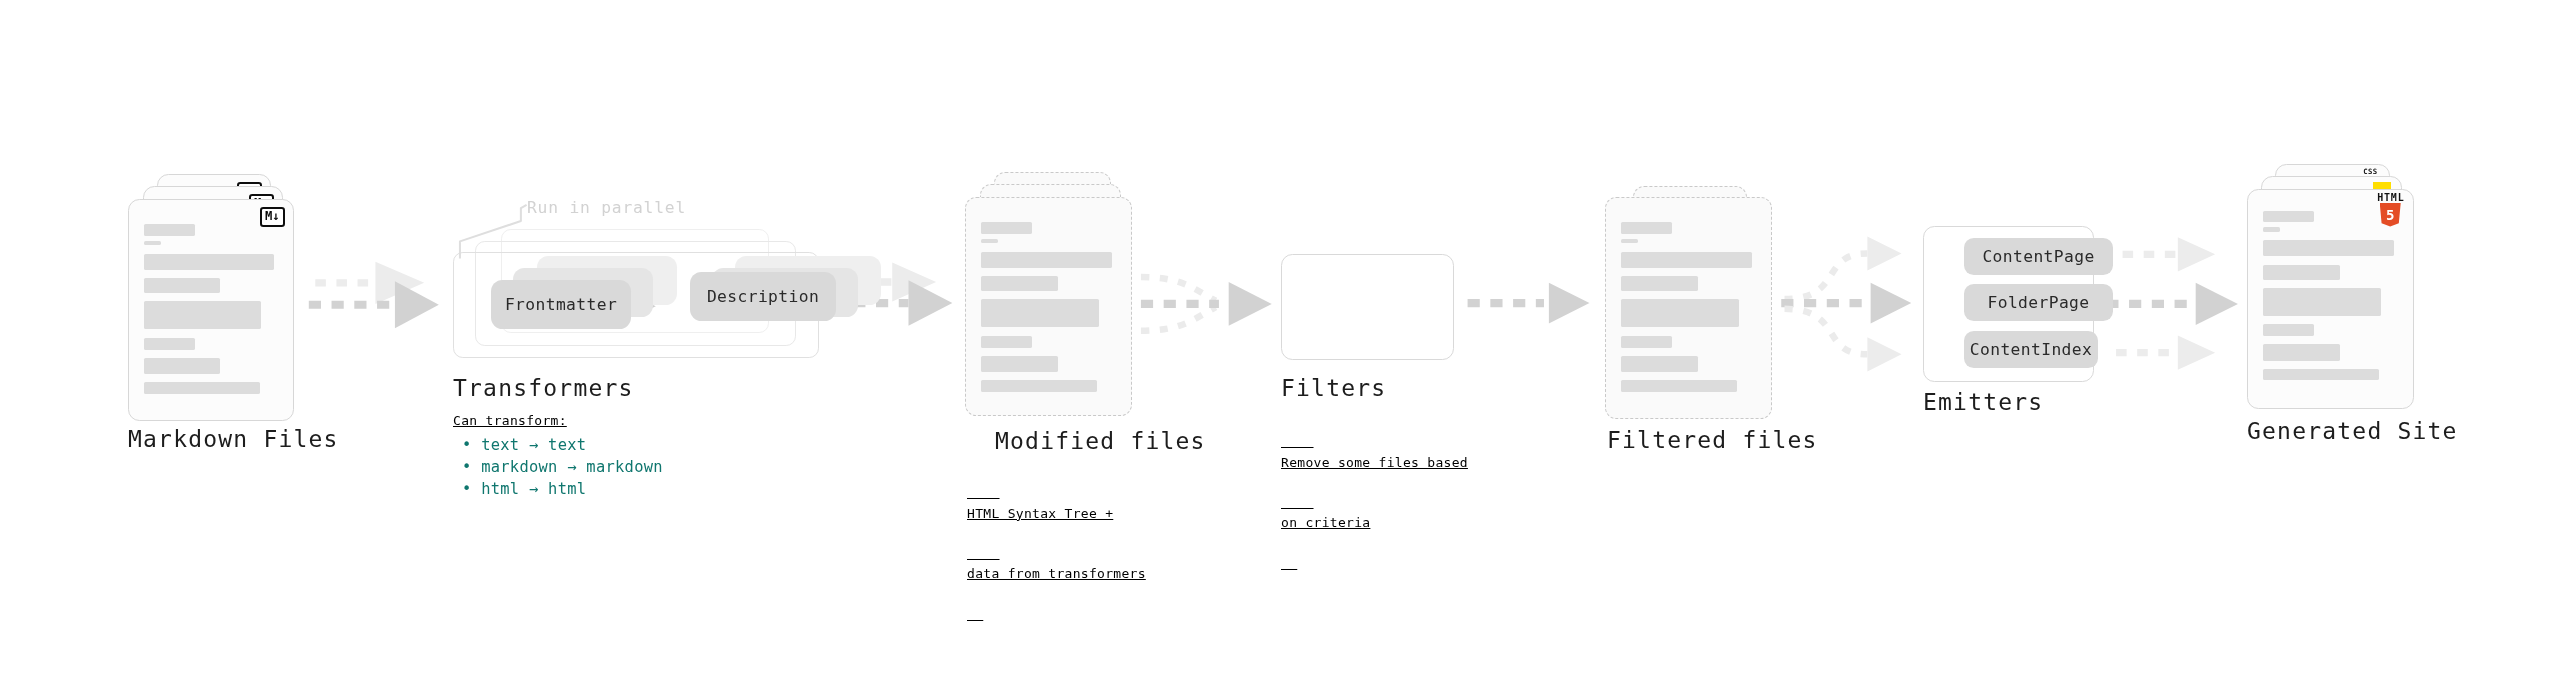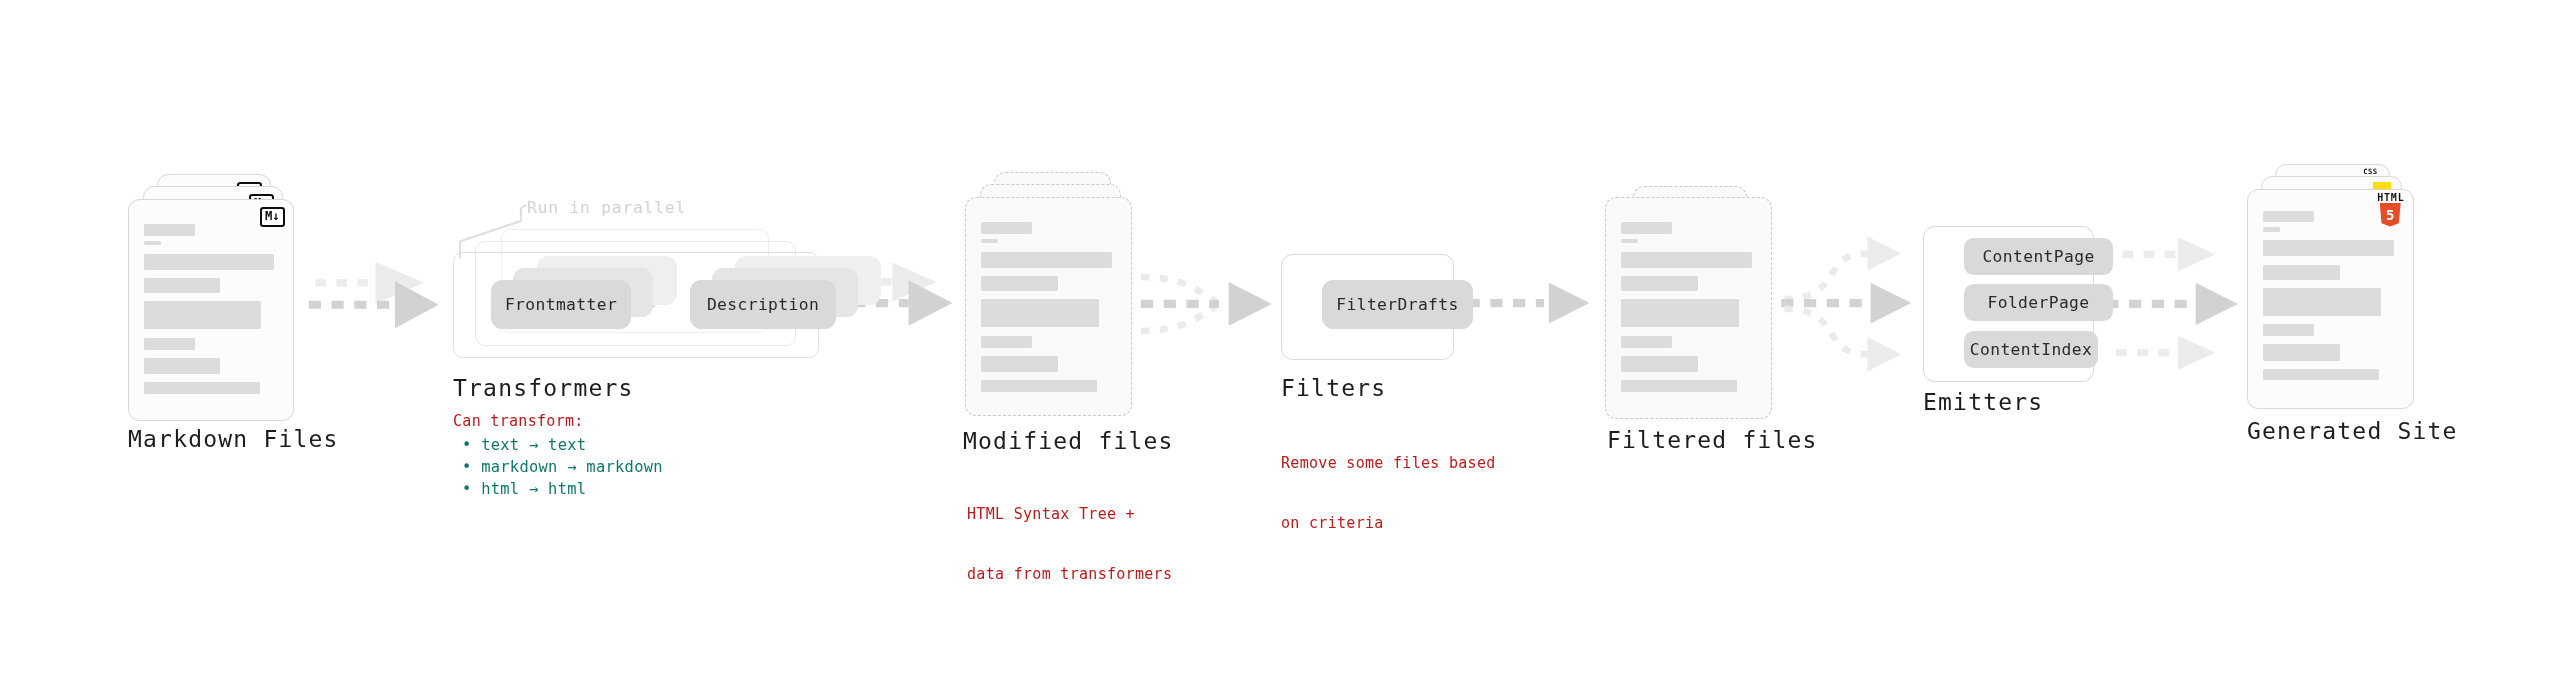--- a/index.html
+++ b/index.html
@@ -42,21 +42,21 @@
   .tbox.back{border-color:#efefef;}
   .obox{position:absolute;box-sizing:border-box;border-radius:11.4px;border:1.6px solid #d9d9d9;background:transparent;}
   .pill{position:absolute;background:#d9d9d9;border-radius:11.4px;display:flex;align-items:center;justify-content:center;
     font-size:16.3px;color:#2a2a2a;letter-spacing:0.4px;margin-left:29px;}
   .pill.ghost1{background:#e5e5e5;}
   .pill.ghost2{background:#efefef;}
   .pill.small{border-radius:9.8px;}
 
   
   .stage-label{position:absolute;font-size:23px;letter-spacing:1.2px;color:#1d1d1d;line-height:26px;white-space:pre;}
-  .desc{position:absolute;font-size:15px;letter-spacing:0.3px;color:#b91c1c;line-height:20.3px;white-space:pre;}
+  .desc{position:absolute;font-size:13px;letter-spacing:0.3px;color:#000000;line-height:20.3px;white-space:pre;text-decoration:underline;}
   .desc div{white-space:pre;}
   .bullets{position:absolute;font-size:15.4px;letter-spacing:0.3px;color:#0f766e;line-height:22px;}
   .bullets div{white-space:pre;}
   .annotation{position:absolute;font-size:16.3px;letter-spacing:0.8px;color:#d2d2d2;white-space:pre;}
 
   
   .dd{stroke:#d2d2d2;stroke-width:10;stroke-dasharray:15 13;fill:none;}
   .dl{stroke:#ececec;stroke-width:9;stroke-dasharray:13 13;fill:none;}
   .dc{stroke:#ebebeb;stroke-width:8;stroke-dasharray:10 13;fill:none;}
   .hd{fill:#d2d2d2;}
@@ -153,21 +153,21 @@
   <div class="tbox mid" style="left:475px;top:241px;width:321px;height:105px"></div>
   <div class="tbox" style="left:453px;top:252px;width:366px;height:106px"></div>
   <div class="annotation" style="left:527px;top:198px">Run in parallel</div>
 
   <div class="pill ghost2" style="left:508px;top:256px;width:140px;height:49px"></div>
   <div class="pill ghost1" style="left:484px;top:268px;width:140px;height:49px"></div>
   <div class="pill" style="left:462px;top:280px;width:140px;height:49px">Frontmatter</div>
 
   <div class="pill ghost2" style="left:706px;top:256px;width:146px;height:49px"></div>
   <div class="pill ghost1" style="left:683px;top:268px;width:146px;height:49px"></div>
-  <div class="pill" style="left:661px;top:280px;width:146px;height:49px">Description</div>
+  <div class="pill" style="left:661px;top:272px;width:146px;height:49px">Description</div>
 
   <div class="stage-label" style="left:453px;top:375px">Transformers</div>
   <div class="desc" style="left:453px;top:411px">Can transform:</div>
   <div class="bullets" style="left:462px;top:434px">
     <div>• text → text</div>
     <div>• markdown → markdown</div>
     <div>• html → html</div>
   </div>
 
   <div class="card dashed" style="left:994px;top:172px;width:117px;height:222px"></div>
@@ -177,28 +177,27 @@
       <div class="bar"></div>
         <div class="bar"></div>
         <div class="bar"></div>
         <div class="bar"></div>
         <div class="bar"></div>
         <div class="bar"></div>
         <div class="bar"></div>
         <div class="bar"></div>
     </div>
   </div>
-  <div class="stage-label" style="left:963px;top:428px">Modified files</div>
+  <div class="stage-label" style="left:995px;top:428px">Modified files</div>
   <div class="desc" style="left:967px;top:463px">
     <div>HTML Syntax Tree +</div>
     <div>data from transformers</div>
   </div>
 
   <div class="obox" style="left:1281px;top:254px;width:173px;height:106px"></div>
-  <div class="pill" style="left:1293px;top:280px;width:151px;height:49px">FilterDrafts</div>
   <div class="stage-label" style="left:1281px;top:375px">Filters</div>
   <div class="desc" style="left:1281px;top:412px">
     <div>Remove some files based</div>
     <div>on criteria</div>
   </div>
 
   <div class="card dashed" style="left:1633px;top:186px;width:114px;height:222px"></div>
   <div class="card dashed" style="left:1605px;top:197px;width:167px;height:222px">
     <div class="bars">
       <div class="bar"></div>

